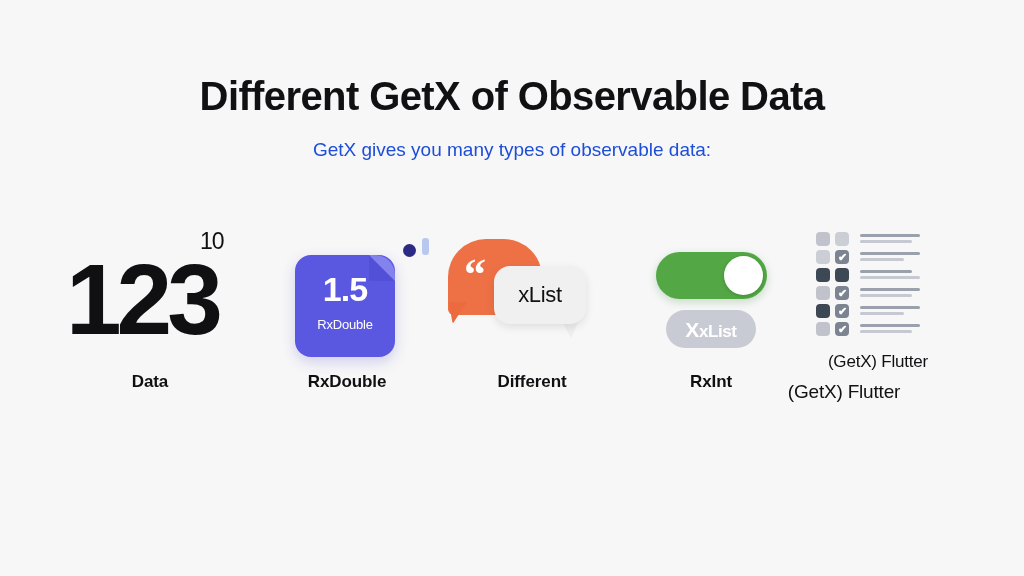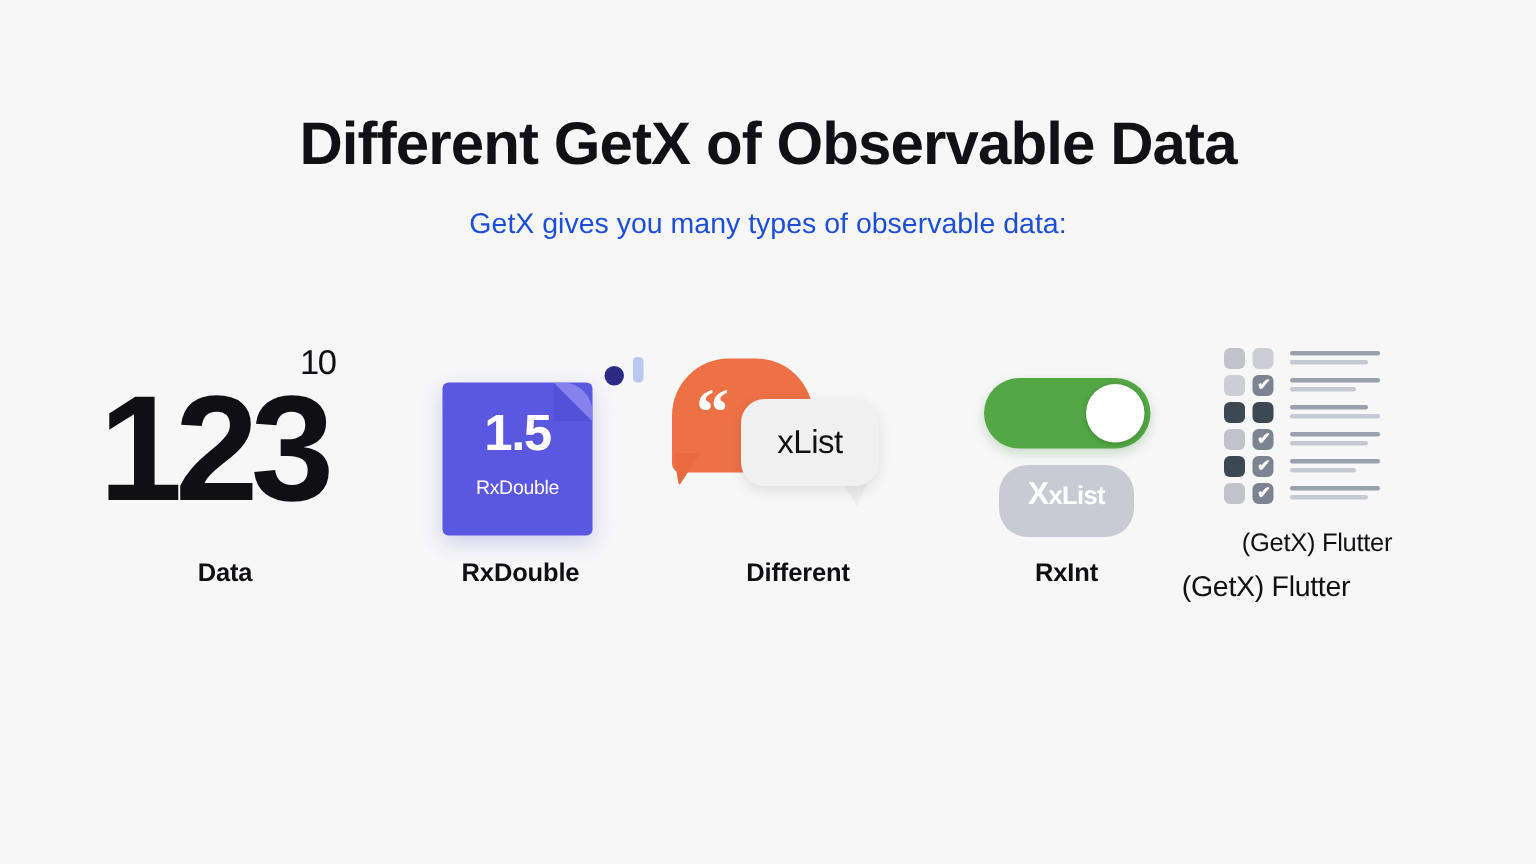--- a/index.html
+++ b/index.html
@@ -99,21 +99,21 @@
   }
 
   
   .dbl-tile {
     position: absolute;
     left: 48px;
     top: 33px;
     width: 100px;
     height: 102px;
     background: #5a58e0;
-    border-radius: 4px;
+    border-radius: 16px;
     box-shadow: 0 5px 14px rgba(70,66,190,0.22);
   }
   .dbl-fold {
     position: absolute;
     right: 0;
     top: 0;
     width: 26px;
     height: 26px;
     border-top-right-radius: 20px;
     background: #8482ec;
@@ -253,21 +253,21 @@
     height: 39px;
     border-radius: 50%;
     background: #ffffff;
     box-shadow: 0 1px 4px rgba(0,0,0,0.20);
   }
   .bool-pill {
     position: absolute;
     left: 55px;
     top: 88px;
     width: 90px;
-    height: 48px;
+    height: 38px;
     border-radius: 19px;
     background: #c9cbd4;
   }
   .bool-pill-text {
     position: absolute;
     left: 0;
     top: 9px;
     width: 90px;
     text-align: center;
     font-size: 18px;

